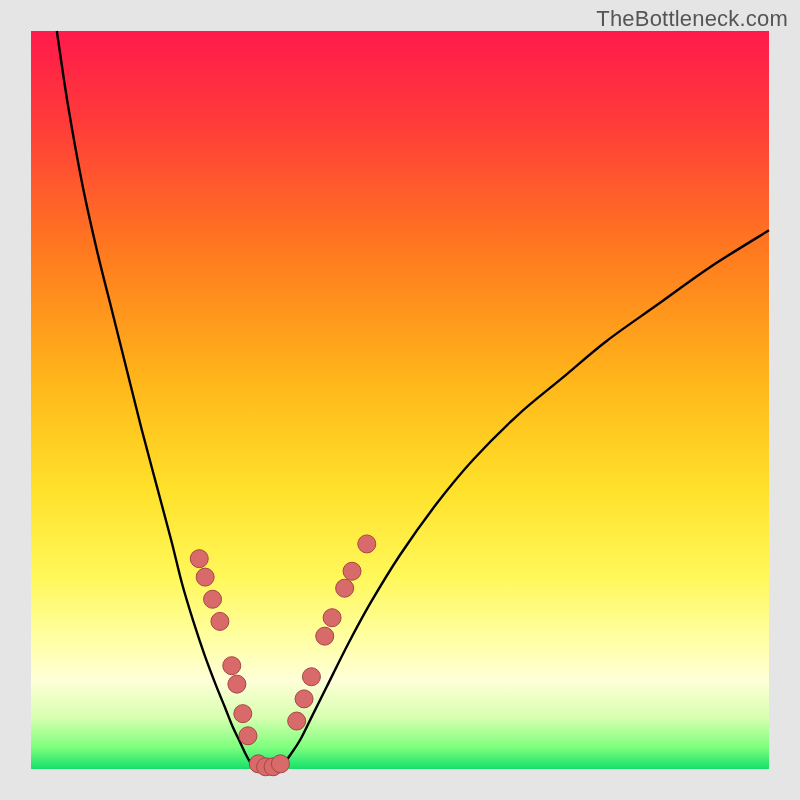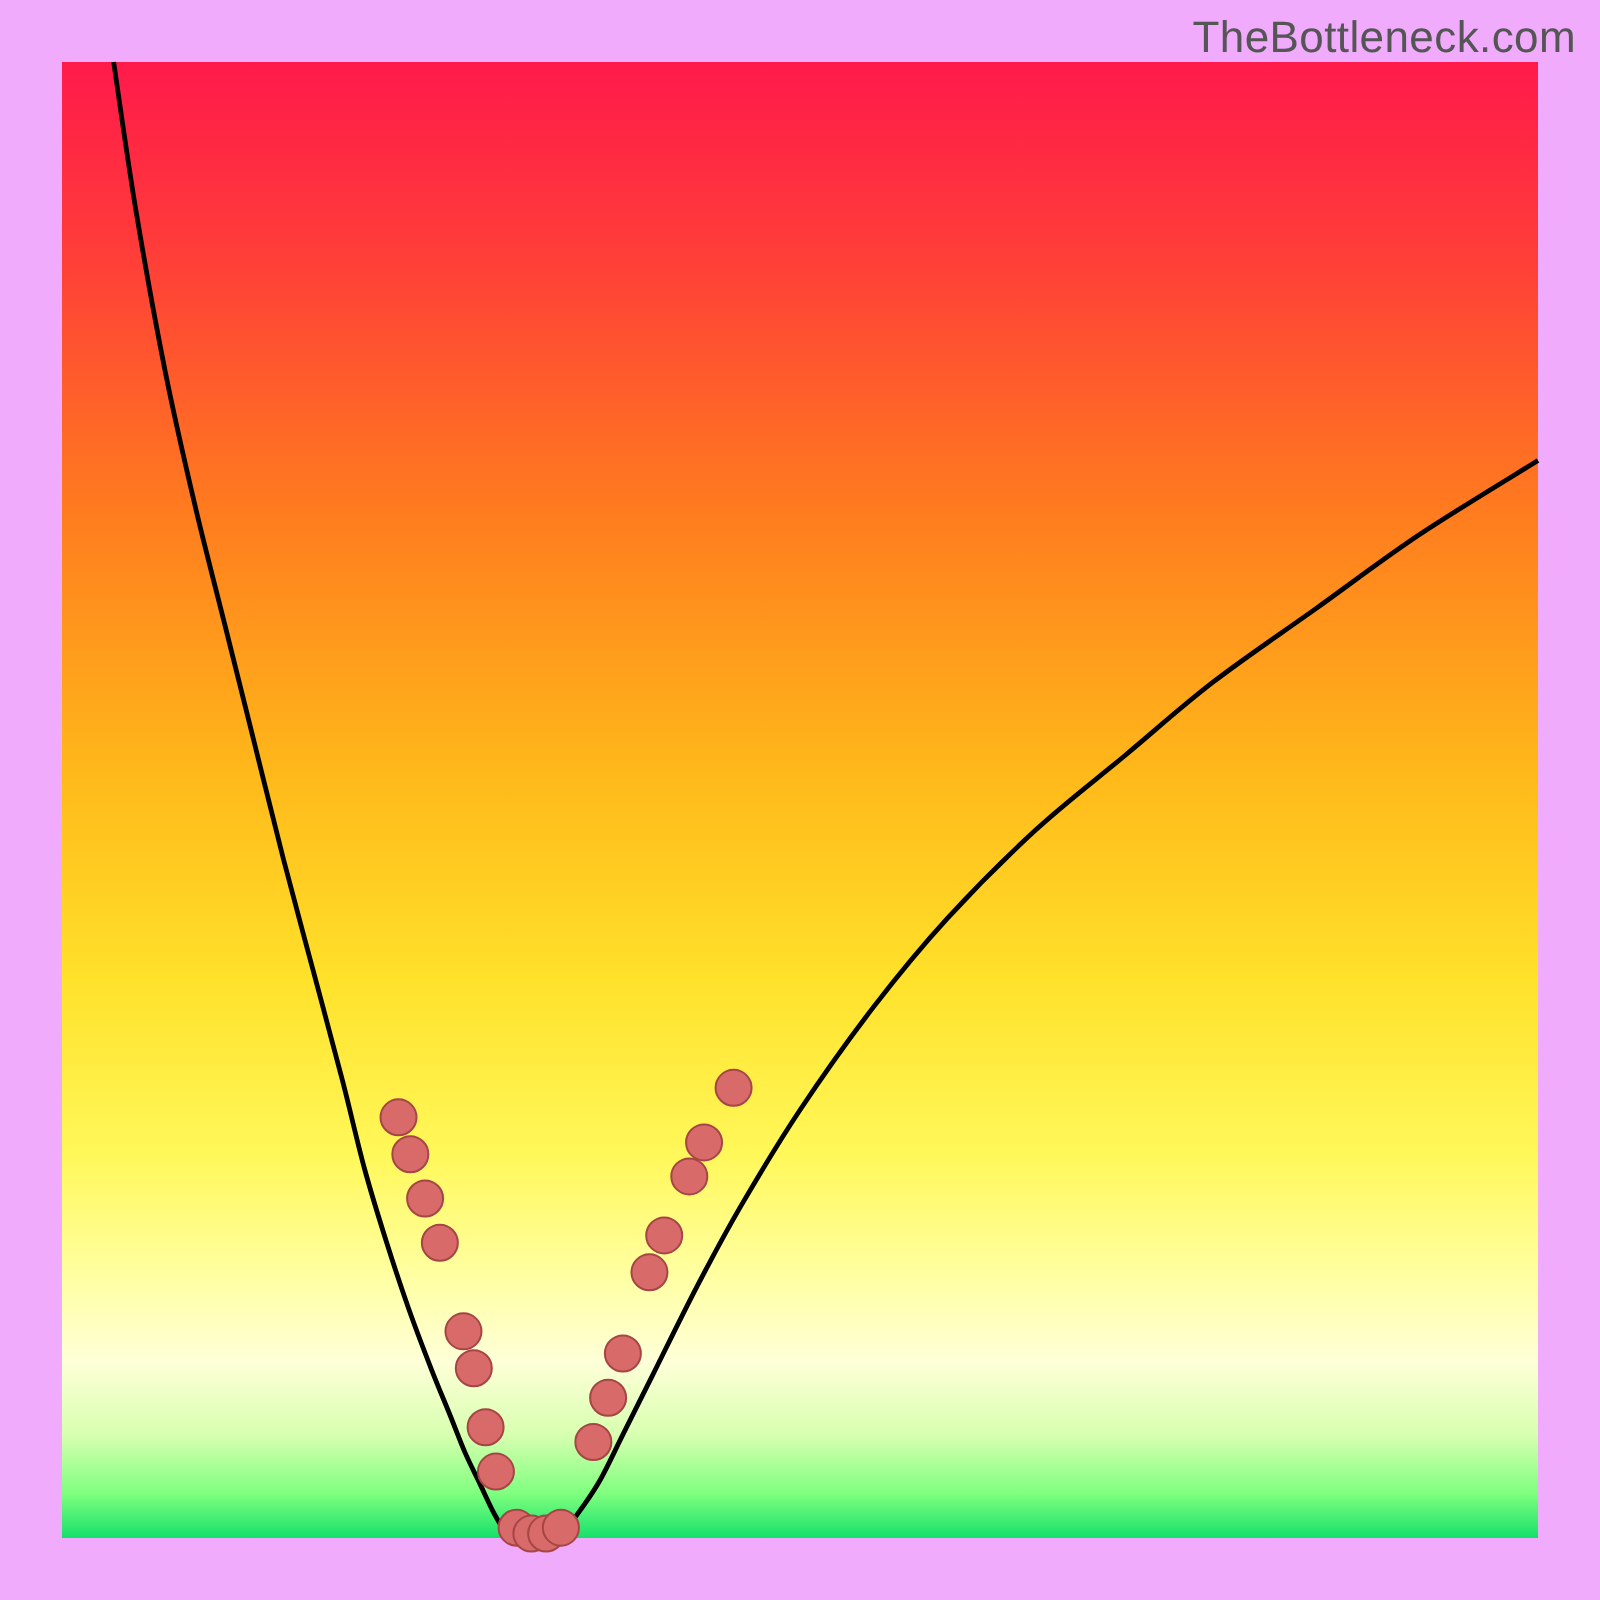--- a/index.html
+++ b/index.html
@@ -8,21 +8,21 @@
     width: 800px;
     height: 800px;
     overflow: hidden;
     background: #000;
     font-family: Arial, Helvetica, sans-serif;
   }
   .frame {
     position: absolute;
     left: 0; top: 0;
     width: 800px; height: 800px;
-    background: #f0abfc;
+    background: #e5e5e5;
   }
   .watermark {
     position: absolute;
     top: 6px;
     right: 12px;
     color: #555;
     font-size: 22px;
     font-weight: 500;
     letter-spacing: 0.2px;
   }

